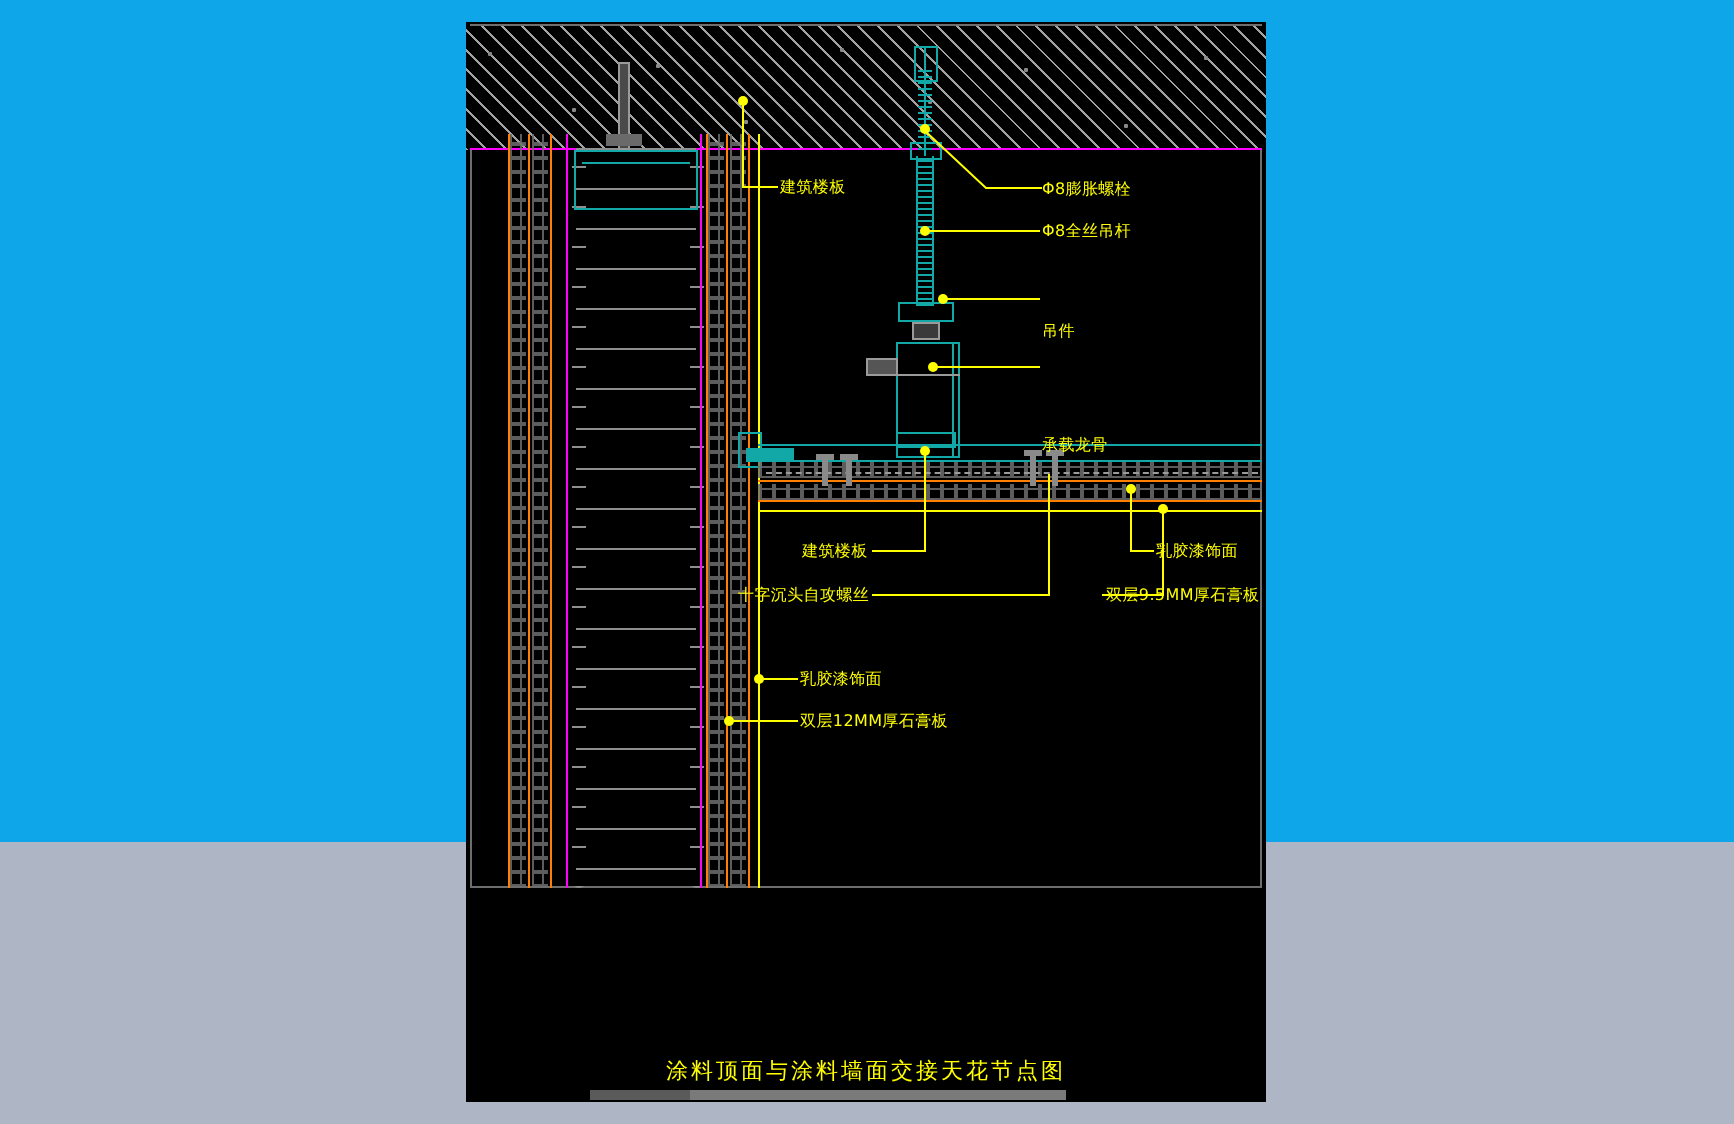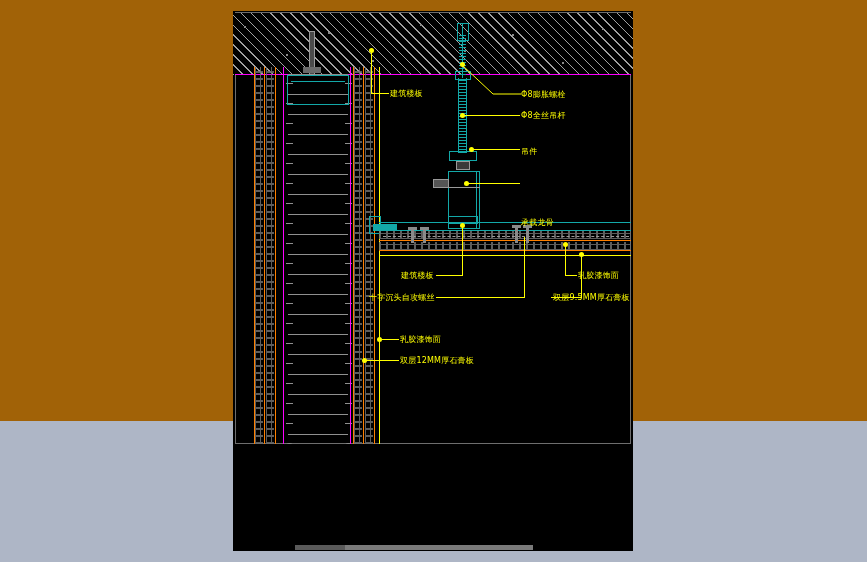--- a/index.html
+++ b/index.html
@@ -5,21 +5,21 @@
   html, body {
     margin: 0; padding: 0;
     width: 867px; height: 562px;
     background: #aeb6c6;
     font-family: "DejaVu Sans", sans-serif;
     overflow: hidden;
   }
   #root {
     position: relative;
     width: 867px; height: 421px;
-    background: #a16207;
+    background: #0ea5e9;
   }
   
   #canvas {
     position: absolute;
     left: 233px; top: 11px;
     width: 400px; height: 540px;
     background: #000000;
     overflow: hidden;
   }
   
@@ -263,21 +263,21 @@
     </svg>
     <div class="lead lead-h" style="left:288px; top:83px; width:0px;"></div>
     <div class="lbl" style="left:288px; top:79px;">Φ8膨胀螺栓</div>
 
     <div class="node" style="left:227px; top:102px;"></div>
     <div class="lead lead-h" style="left:229px; top:104px; width:58px;"></div>
     <div class="lbl" style="left:288px; top:100px;">Φ8全丝吊杆</div>
 
     <div class="node" style="left:236px; top:136px;"></div>
     <div class="lead lead-h" style="left:238px; top:138px; width:49px;"></div>
-    <div class="lbl" style="left:288px; top:136px;">吊件</div>
+    <div class="lbl" style="left:288px; top:150px;">吊件</div>
 
     <div class="node" style="left:231px; top:170px;"></div>
     <div class="lead lead-h" style="left:233px; top:172px; width:54px;"></div>
     <div class="lbl" style="left:288px; top:167px;margin-top:40px;">承载龙骨</div>
 
     <div class="node" style="left:227px; top:212px;"></div>
     <div class="lead lead-v" style="left:229px; top:214px; height:51px;"></div>
     <div class="lead lead-h" style="left:203px; top:264px; width:27px;"></div>
     <div class="lbl" style="left:168px; top:260px; text-align:right;">建筑楼板</div>
 
@@ -296,17 +296,18 @@
     <div class="lbl" style="left:320px; top:282px;">双层9.5MM厚石膏板</div>
 
     <div class="node" style="left:144px; top:326px;"></div>
     <div class="lead lead-h" style="left:146px; top:328px; width:20px;"></div>
     <div class="lbl" style="left:167px; top:324px;">乳胶漆饰面</div>
 
     <div class="node" style="left:129px; top:347px;"></div>
     <div class="lead lead-h" style="left:131px; top:349px; width:35px;"></div>
     <div class="lbl" style="left:167px; top:345px;">双层12MM厚石膏板</div>
 
+    <div id="title">涂料顶面与涂料墙面交接天花节点图</div>
     <div id="title-underline"></div>
     <div id="title-underline-dark"></div>
 
   </div>
 </div>
 
 </body></html>

